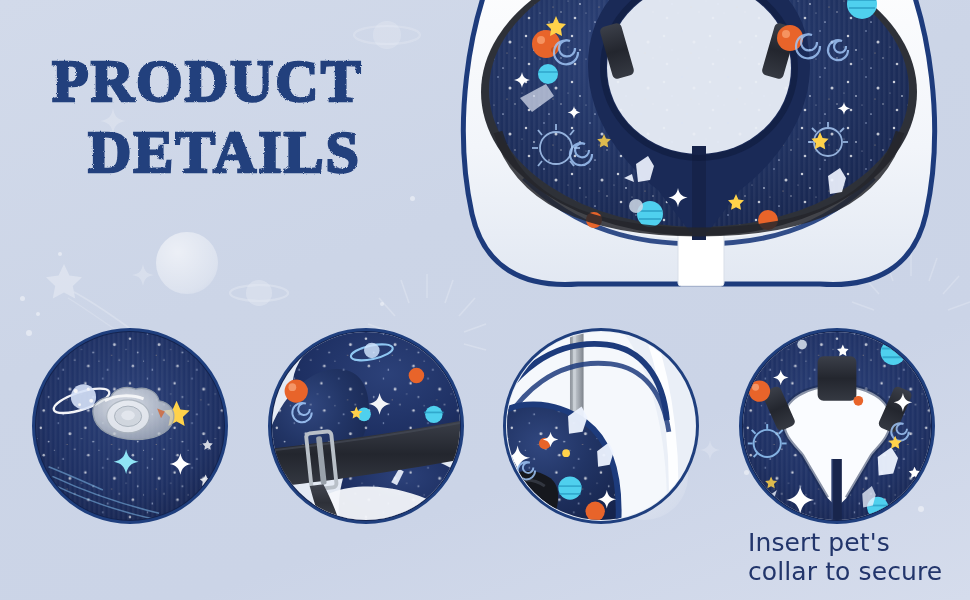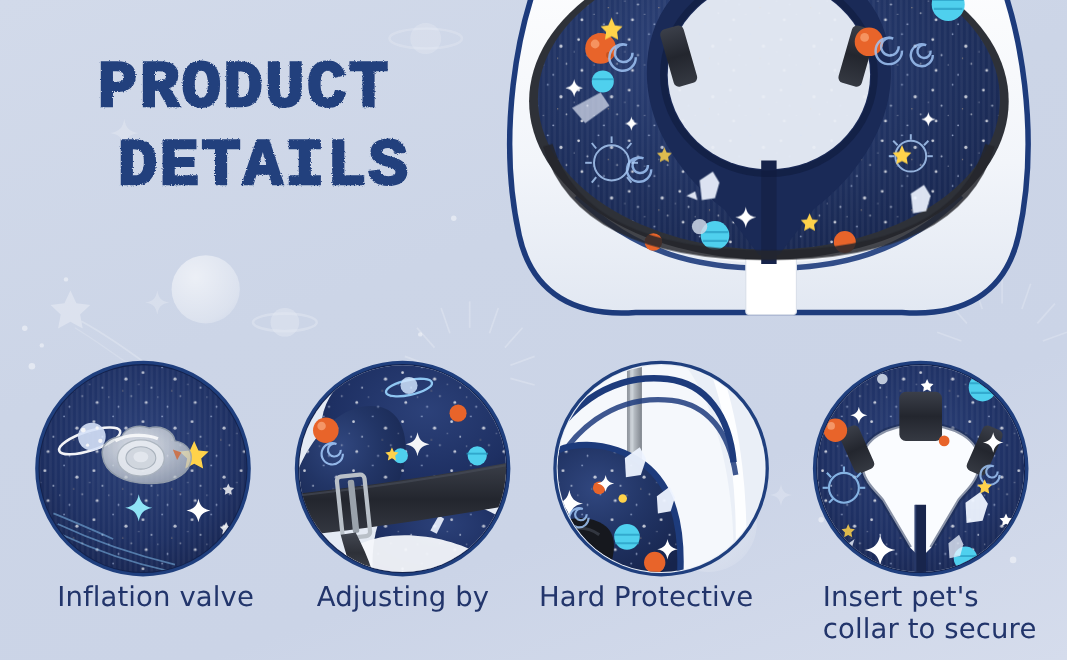--- a/index.html
+++ b/index.html
@@ -32,29 +32,28 @@
 
   
   #title-block {
     position: absolute;
     left: 52px; top: 52px;
     width: 340px;
     z-index: 6;
   }
   .title-line {
     color: #23407d;
-    font-family: Liberation Mono, monospace;
+    font-family: Liberation Serif, serif;
     font-weight: 700;
     font-size: 60px;
     line-height: 0.98;
     letter-spacing: 2px;
     text-transform: uppercase;
     -webkit-text-stroke: 2.4px #23407d;
     filter: url(#rough);
-    text-align: center;
   }
   .title-line.l2 { margin-top: 12px; margin-left: 36px; }
 
   
   #hero {
     position: absolute;
     left: 428px; top: -18px;
     width: 542px; height: 330px;
     z-index: 4;
   }
@@ -545,26 +544,23 @@
           <path d="M104 14 l1.8 4 l4.2 .6 l-3 3 l.7 4.2 l-3.7 -2 l-3.7 2 l.7 -4.2 l-3 -3 l4.2 -.6 z"></path>
           <path d="M178 140 l1.8 4 l4.2 .6 l-3 3 l.7 4.2 l-3.7 -2 l-3.7 2 l.7 -4.2 l-3 -3 l4.2 -.6 z"></path>
         </g>
         <path d="M158 108 l2 4.6 l4.8 .6 l-3.4 3.4 l.8 4.8 l-4.2 -2.2 l-4.2 2.2 l.8 -4.8 l-3.4 -3.4 l4.8 -.6 z" fill="#ffd24a"></path>
         <path d="M30 150 l1.8 4.2 l4.4 .6 l-3.2 3.1 l.8 4.4 l-3.8 -2.1 l-3.8 2.1 l.8 -4.4 l-3.2 -3.1 l4.4 -.6 z" fill="#ffd24a" opacity=".85"></path>
       </g>
     </svg>
   </div>
 
   <div class="caption" id="caption-1">
-    <div>Inflation valve</div>
   </div>
   <div class="caption" id="caption-2">
-    <div>Adjusting by</div>
   </div>
   <div class="caption" id="caption-3">
-    <div>Hard  Protective</div>
   </div>
   <div class="caption" id="caption-4">
     <div>Insert pet's</div>
     <div>collar to secure</div>
   </div>
 
 </div>
 
 </body></html>

